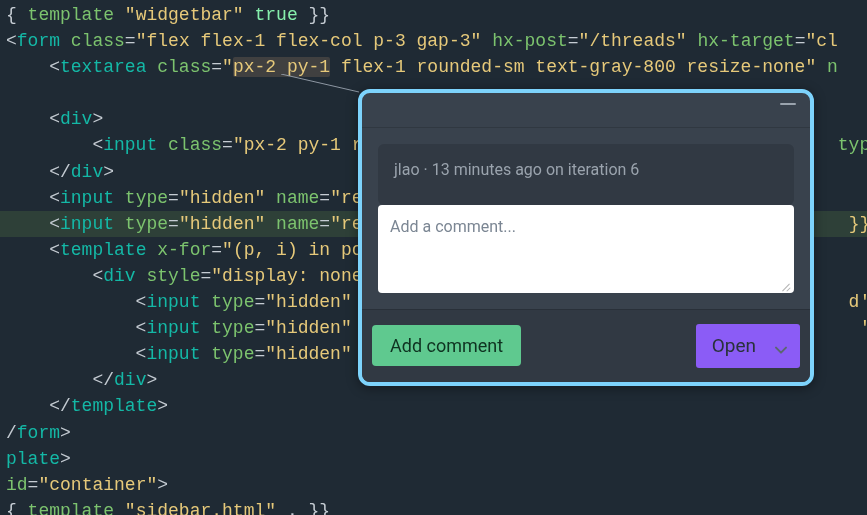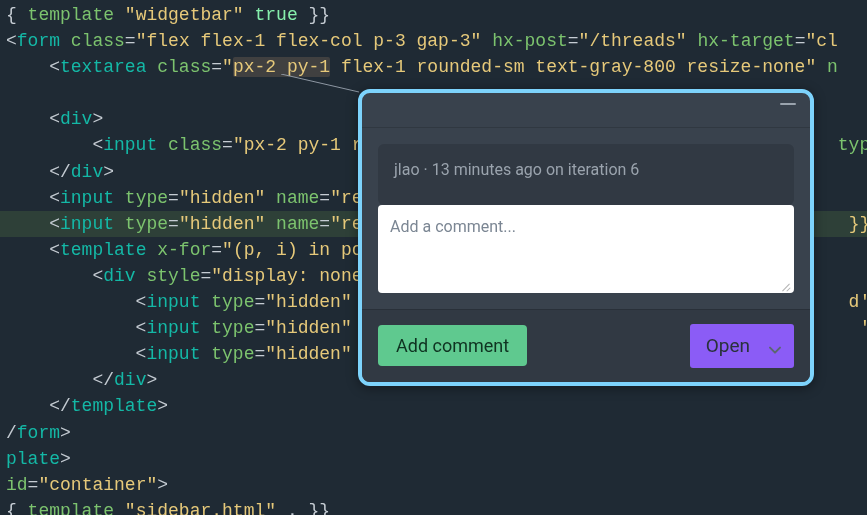--- a/index.html
+++ b/index.html
@@ -19,21 +19,21 @@
   .pop-min{position:absolute;top:10px;right:14px;width:16px;height:2px;background:#9aa3ad;border-radius:1px}
   .pop-body{padding:16px}
   .comment{background:#313943;border-radius:6px;padding:14px 16px 16px}
   .comment .meta{color:#9aa3ad;font-size:16px;margin-bottom:8px}
   .comment .text{color:#e1e6eb;font-size:19px}
   .newcomment{margin-top:0;background:#fff;border-radius:4px;height:88px;padding:10px 12px;color:#7b8693;font-size:16px;position:relative;box-sizing:border-box}
   .resize-grab{position:absolute;right:3px;bottom:2px;width:12px;height:12px;opacity:.5}
   .resize-grab::before,.resize-grab::after{content:"";position:absolute;background:#666;height:1px}
   .resize-grab::before{width:10px;right:0;bottom:3px;transform:rotate(-45deg)}
   .resize-grab::after{width:5px;right:0;bottom:1px;transform:rotate(-45deg)}
-  .pop-footer{background:#313943;border-top:1px solid rgba(0,0,0,.15);padding:14px 16px;display:flex;justify-content:space-between;align-items:center;border-radius:0 0 8px 8px}
+  .pop-footer{background:#313943;border-top:1px solid rgba(0,0,0,.15);padding:14px 10px;display:flex;justify-content:space-between;align-items:center;border-radius:0 0 8px 8px}
   .btn-add{background:#5fc98f;color:#0f3321;border:none;border-radius:4px;padding:10px 18px;font-size:18px;font-family:inherit;cursor:pointer}
   .sel-open{background:#8b5cf6;color:#29323b;border:none;border-radius:3px;padding:8px 44px 8px 16px;font-size:19px;font-family:inherit;position:relative;cursor:pointer}
   .sel-open .chev{position:absolute;right:12px;top:50%;transform:translateY(-60%);width:14px;height:14px}
 </style>
 </head>
 <body>
 
 <div class="editor" id="editor"><div class="line"><span class="pun">{ </span><span class="attr">template</span><span class="pun"> </span><span class="str">"widgetbar"</span><span class="pun"> </span><span class="boo">true</span><span class="pun"> }}</span></div><div class="line"><span class="pun">&lt;</span><span class="tag">form</span><span class="pun"> </span><span class="attr">class</span><span class="pun">=</span><span class="str">"flex flex-1 flex-col p-3 gap-3"</span><span class="pun"> </span><span class="attr">hx-post</span><span class="pun">=</span><span class="str">"/threads"</span><span class="pun"> </span><span class="attr">hx-target</span><span class="pun">=</span><span class="str">"cl</span></div><div class="line"><span class="pun">    &lt;</span><span class="tag">textarea</span><span class="pun"> </span><span class="attr">class</span><span class="pun">=</span><span class="str">"</span><span class="str sel">px-2 py-1</span><span class="str"> flex-1 rounded-sm text-gray-800 resize-none"</span><span class="pun"> </span><span class="attr">n</span></div><div class="line"><span class="pun"> </span></div><div class="line"><span class="pun">    &lt;</span><span class="tag">div</span><span class="pun">&gt;</span></div><div class="line"><span class="pun">        &lt;</span><span class="tag">input</span><span class="pun"> </span><span class="attr">class</span><span class="pun">=</span><span class="str">"px-2 py-1 r                                            </span><span class="attr">type</span></div><div class="line"><span class="pun">    &lt;/</span><span class="tag">div</span><span class="pun">&gt;</span></div><div class="line"><span class="pun">    &lt;</span><span class="tag">input</span><span class="pun"> </span><span class="attr">type</span><span class="pun">=</span><span class="str">"hidden"</span><span class="pun"> </span><span class="attr">name</span><span class="pun">=</span><span class="str">"re</span></div><div class="line hl"><span class="pun">    &lt;</span><span class="tag">input</span><span class="pun"> </span><span class="attr">type</span><span class="pun">=</span><span class="str">"hidden"</span><span class="pun"> </span><span class="attr">name</span><span class="pun">=</span><span class="str">"re                                             }}"</span></div><div class="line"><span class="pun">    &lt;</span><span class="tag">template</span><span class="pun"> </span><span class="attr">x-for</span><span class="pun">=</span><span class="str">"(p, i) in po</span></div><div class="line"><span class="pun">        &lt;</span><span class="tag">div</span><span class="pun"> </span><span class="attr">style</span><span class="pun">=</span><span class="str">"display: none</span></div><div class="line"><span class="pun">            &lt;</span><span class="tag">input</span><span class="pun"> </span><span class="attr">type</span><span class="pun">=</span><span class="str">"hidden"</span><span class="pun">                                              </span><span class="str">d'"</span></div><div class="line"><span class="pun">            &lt;</span><span class="tag">input</span><span class="pun"> </span><span class="attr">type</span><span class="pun">=</span><span class="str">"hidden"</span><span class="pun">                                               </span><span class="str">'"</span></div><div class="line"><span class="pun">            &lt;</span><span class="tag">input</span><span class="pun"> </span><span class="attr">type</span><span class="pun">=</span><span class="str">"hidden"</span><span class="pun">                                                  </span></div><div class="line"><span class="pun">        &lt;/</span><span class="tag">div</span><span class="pun">&gt;</span></div><div class="line"><span class="pun">    &lt;/</span><span class="tag">template</span><span class="pun">&gt;</span></div><div class="line"><span class="pun">/</span><span class="tag">form</span><span class="pun">&gt;</span></div><div class="line"><span class="tag">plate</span><span class="pun">&gt;</span></div><div class="line"><span class="attr">id</span><span class="pun">=</span><span class="str">"container"</span><span class="pun">&gt;</span></div><div class="line"><span class="pun">{ </span><span class="attr">template</span><span class="pun"> </span><span class="str">"sidebar.html"</span><span class="pun"> . }}</span></div></div>
 
 <div class="connector">

